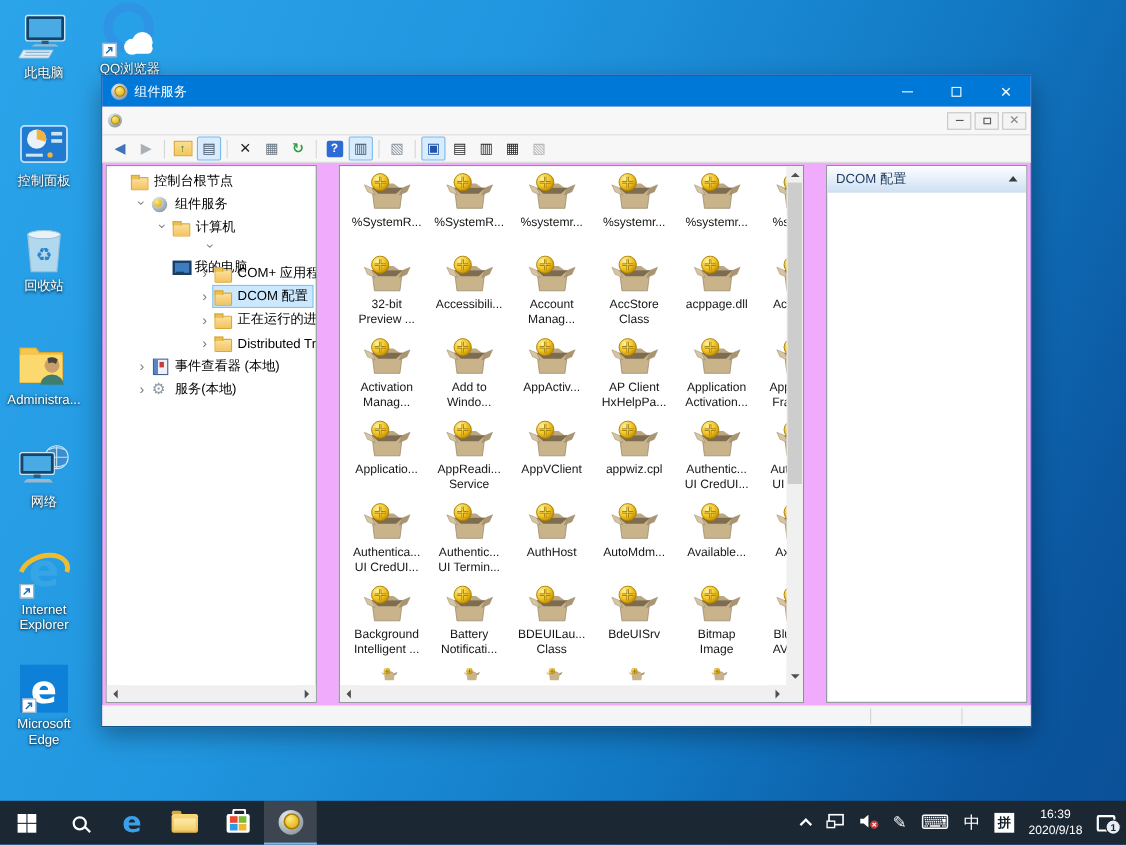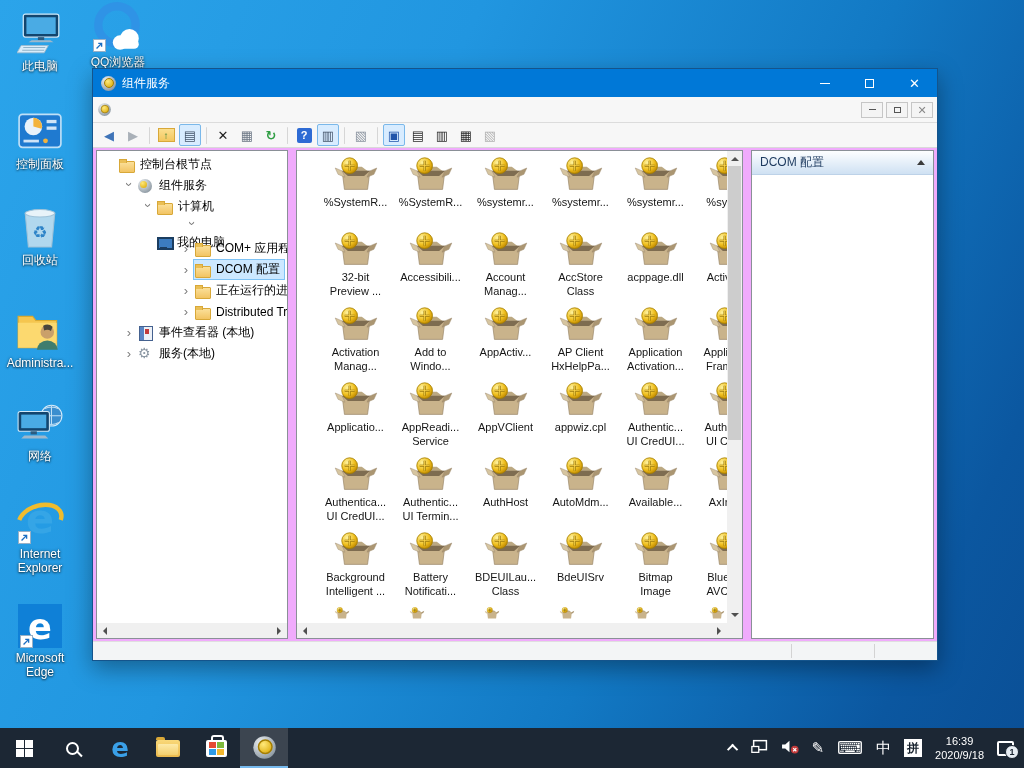--- a/index.html
+++ b/index.html
@@ -56,21 +56,21 @@
   .tb.ic-help::before{content:"?";background:#2e6bd4;color:#fff;width:15px;height:15px;display:flex;align-items:center;justify-content:center;font-weight:bold;font-size:11px;border-radius:2px;}
   .tb.ic-console-tree::before{content:"▥";color:#44546a;}
   .tb.ic-export-list::before{content:"▧";color:#8b94a0;}
   .tb.ic-view-large::before{content:"▣";color:#2255aa;}
   .tb.ic-view-small::before{content:"▤";color:#2b2b2b;}
   .tb.ic-view-list::before{content:"▥";color:#2b2b2b;}
   .tb.ic-view-details::before{content:"▦";color:#2b2b2b;}
   .tb.ic-view-extra::before{content:"▧";color:#2b2b2b;}
 
   
-  .content{flex:1;display:flex;gap:8px;padding:2px 3px;min-height:0;}
+  .content{flex:1;display:flex;gap:20px;padding:2px 3px;min-height:0;}
   .pane{background:#fff;border:1px solid #8a9097;position:relative;overflow:hidden;}
   .pane-tree{width:192px;flex:none;}
   .pane-list{flex:1;}
   .pane-actions{width:183px;flex:none;}
 
   
   .tree{padding-top:3px;}
   .tree-row{height:21px;display:flex;align-items:center;white-space:nowrap;}
   .tree-row.lv0{padding-left:6px;}.tree-row.lv1{padding-left:25px;}.tree-row.lv2{padding-left:44px;}
   .tree-row.lv3{flex-direction:column;}.tree-row.lv4{padding-left:82px;}
@@ -84,21 +84,21 @@
   .ic-folder .node-icon::after{content:"";position:absolute;left:0;top:1px;width:6px;height:3px;background:#eabf55;border:1px solid #d8a838;border-bottom:none;}
   .ic-cs .node-icon::before{content:"";position:absolute;left:0;top:0;width:14px;height:14px;border-radius:50%;background:radial-gradient(circle at 35% 30%,#eef1f3,#97a2ab 70%,#6d7882);}
   .ic-cs .node-icon::after{content:"";position:absolute;width:7px;height:7px;border-radius:50%;left:2px;top:2px;background:radial-gradient(circle at 35% 30%,#ffe97a,#d9a500);}
   .ic-computer .node-icon::before{content:"";position:absolute;left:1px;top:1px;width:13px;height:9px;background:#3c7cc0;border:2px solid #1b3d60;}
   .ic-computer .node-icon::after{content:"";position:absolute;left:4px;top:11px;width:7px;height:2px;background:#1b3d60;}
   .ic-events .node-icon::before{content:"";position:absolute;left:1px;top:0;width:12px;height:13px;background:linear-gradient(90deg,#5a84c4 32%,#edf1f7 32%);border:1px solid #44618f;}
   .ic-events .node-icon::after{content:"";position:absolute;left:7px;top:3px;width:4px;height:5px;background:#c23b3b;}
   .ic-gear .node-icon::before{content:"⚙";position:absolute;left:0;top:-2px;font-size:14px;color:#8b97a3;}
 
   
-  .icon-grid{display:grid;grid-template-columns:repeat(6,75px);grid-auto-rows:75px;padding:6px 0 0 21px;width:433px;}
+  .icon-grid{display:grid;grid-template-columns:repeat(6,75px);grid-auto-rows:75px;padding:6px 0 0 5px;width:433px;}
   .list-item{width:75px;display:flex;flex-direction:column;align-items:center;text-align:center;}
   .list-item .lilbl{font-size:11px;line-height:14px;margin-top:1px;white-space:pre-line;color:#161616;}
   .partial-row{display:grid;grid-template-columns:repeat(6,75px);padding-left:7px;height:13px;overflow:hidden;}
   .partial-row .list-item{height:13px;overflow:hidden;}
 
   
   .sb{position:absolute;background:#f0f0f0;display:flex;}
   .sb-h{height:15px;left:0;bottom:0;align-items:center;}
   .sb-v{width:15px;top:0;right:0;flex-direction:column;}
   .sb-btn{width:15px;height:15px;flex:none;display:flex;align-items:center;justify-content:center;background:#f0f0f0;}

